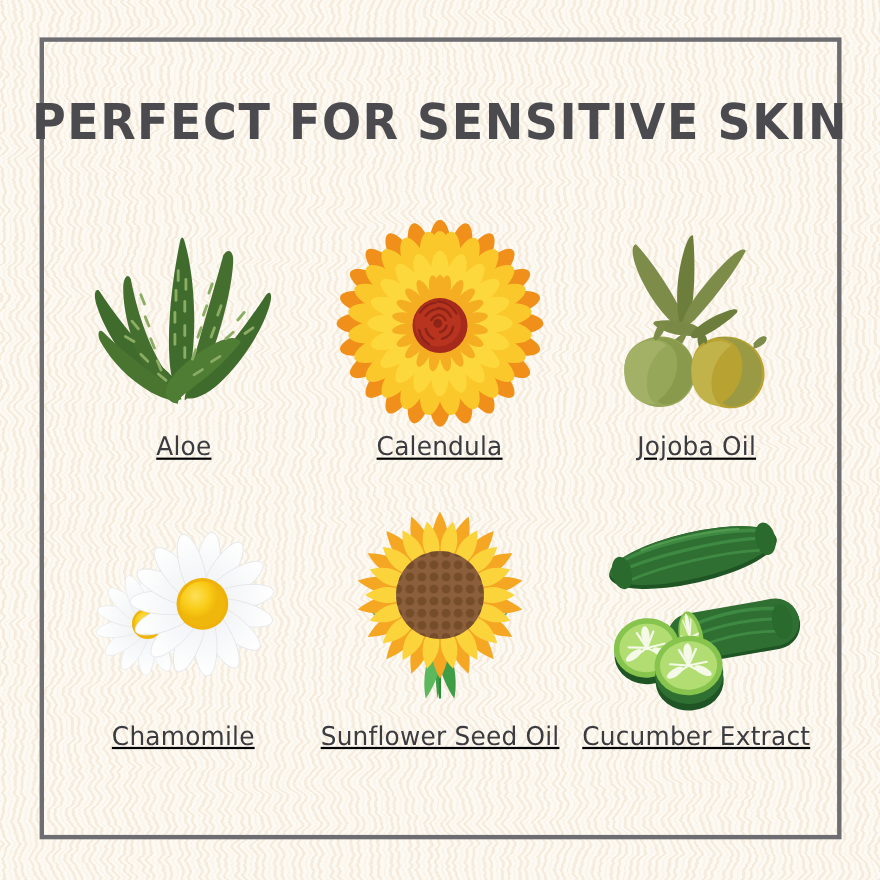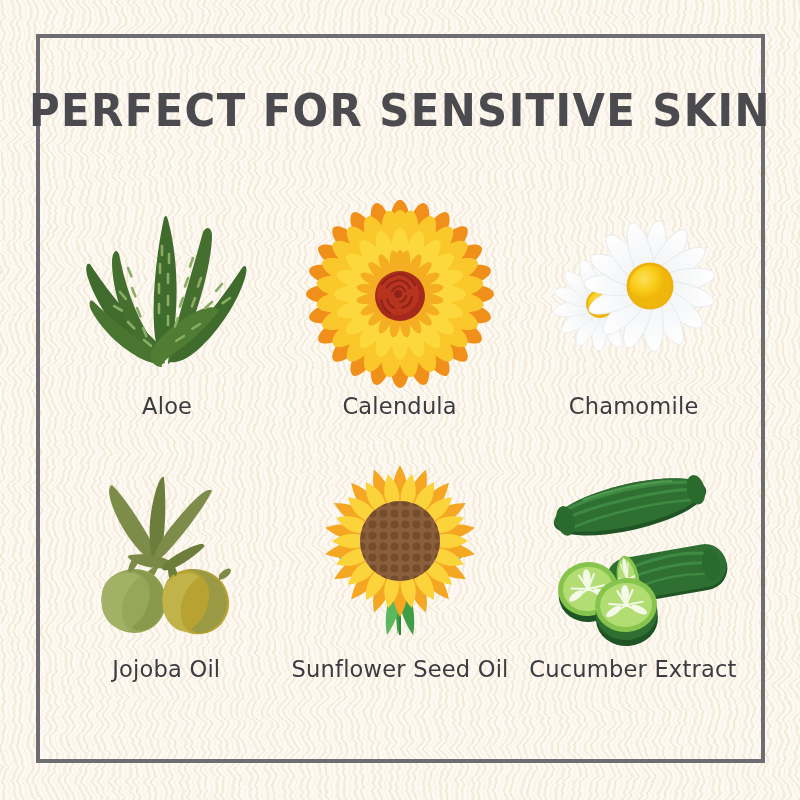--- a/index.html
+++ b/index.html
@@ -59,20 +59,21 @@
   
   .grid {
     position: absolute;
     left: 50px;
     top: 195px;
     width: 700px;
     display: grid;
     grid-template-columns: repeat(3, 1fr);
     grid-template-rows: 225px 225px;
     row-gap: 38px;
+    text-decoration: underline;
   }
   .cell {
     position: relative;
     display: flex;
     flex-direction: column;
     align-items: center;
     justify-content: flex-end;
   }
   .art {
     width: 190px;
@@ -367,20 +368,52 @@
             <circle cx="-2" cy="0" r="4" fill="#8e2317"></circle>
           </g>
         </svg>
       </div>
       <div class="caption">Calendula</div>
     </div>
 
     <div class="cell">
       <div class="art">
         <svg width="190" height="180" viewBox="0 0 190 180">
+
+          <path d="M40 16 C52 28 70 54 82 78 C86 86 86 92 82 92 C72 90 56 70 46 50 C38 34 34 18 40 16 Z" fill="#7d8c49"></path>
+          <path d="M92 8 C94 28 94 58 90 80 C88 90 85 94 82 92 C78 88 76 64 79 44 C82 24 88 6 92 8 Z" fill="#6d7e3c"></path>
+          <path d="M140 22 C132 38 114 62 98 80 C91 88 86 92 83 90 C81 85 90 68 102 54 C118 34 136 16 140 22 Z" fill="#7d8c49"></path>
+
+          <path d="M58 86 C70 84 86 86 94 90 C100 93 102 96 99 98 C92 101 74 99 64 94 C56 90 54 87 58 86 Z" fill="#7a8a46"></path>
+          <path d="M132 78 C124 86 110 96 100 100 C94 102 90 102 90 99 C91 94 104 85 115 80 C126 75 134 73 132 78 Z" fill="#6d7e3c"></path>
+          <path d="M100 96 C106 104 112 116 114 126 C115 132 114 135 111 134 C106 131 100 118 97 108 C95 100 96 92 100 96 Z" fill="#6d7e3c"></path>
+          <path d="M86 99 C82 108 76 117 70 122 C66 125 63 125 63 122 C64 116 72 105 79 100 C84 96 88 95 86 99 Z" fill="#7d8c49"></path>
+
+          <g>
+            <path d="M46 104 C62 96 82 100 90 116 C99 134 92 154 76 161 C58 169 38 160 32 143 C26 125 32 110 46 104 Z" fill="#97a75a"></path>
+            <path d="M53 102 C68 98 84 104 90 118 C97 135 90 154 75 160 C68 163 62 162 60 158 C72 150 80 134 77 118 C75 108 66 102 53 102 Z" fill="#8a9a4d"></path>
+            <path d="M40 108 C50 102 62 102 68 108 C58 114 50 128 50 142 C50 152 53 158 58 161 C44 163 32 152 30 138 C28 124 32 113 40 108 Z" fill="#a3b167"></path>
+            <path d="M56 101 C58 92 62 86 66 88 C68 92 64 99 58 104 Z" fill="#7d8c49"></path>
+          </g>
+
+          <g>
+            <path d="M104 104 C120 96 142 100 152 116 C163 135 155 156 138 163 C120 170 100 160 94 142 C88 124 92 110 104 104 Z" fill="#b7a232"></path>
+            <path d="M112 101 C128 98 146 106 152 120 C159 137 152 156 136 162 C129 165 122 164 119 160 C132 152 140 134 136 118 C133 107 124 101 112 101 Z" fill="#9a9a44"></path>
+            <path d="M99 110 C108 103 120 102 127 108 C116 115 108 130 109 144 C109 154 113 160 118 163 C104 164 93 153 91 139 C89 125 92 115 99 110 Z" fill="#c2b24a"></path>
+            <path d="M105 103 C102 95 98 90 94 92 C93 97 98 103 104 107 Z" fill="#6d7e3c"></path>
+            <path d="M147 106 C152 100 157 98 159 101 C159 106 153 110 147 111 Z" fill="#7d8c49"></path>
+          </g>
+        </svg>
+      </div>
+      <div class="caption">Jojoba Oil</div>
+    </div>
+
+    <div class="cell">
+      <div class="art">
+        <svg width="190" height="180" viewBox="0 0 190 180">
           <defs>
             <linearGradient id="pet1" x1="0" y1="0" x2="0" y2="1">
               <stop offset="0%" stop-color="#ffffff"></stop>
               <stop offset="70%" stop-color="#f2f4f6"></stop>
               <stop offset="100%" stop-color="#d8dce1"></stop>
             </linearGradient>
             <radialGradient id="cen1" cx="35%" cy="32%">
               <stop offset="0%" stop-color="#fde05a"></stop>
               <stop offset="60%" stop-color="#f9cc18"></stop>
               <stop offset="100%" stop-color="#efb60b"></stop>
@@ -428,52 +461,20 @@
               <use href="#daisy-petal" transform="rotate(296)"></use>
               <use href="#daisy-petal" transform="rotate(320)"></use>
               <use href="#daisy-petal" transform="rotate(344)"></use>
             </g>
             <circle cx="0" cy="0" r="24" fill="#efb20a"></circle>
             <circle cx="0" cy="0" r="21" fill="url(#cen1)"></circle>
           </g>
         </svg>
       </div>
       <div class="caption">Chamomile</div>
-    </div>
-
-    <div class="cell">
-      <div class="art">
-        <svg width="190" height="180" viewBox="0 0 190 180">
-
-          <path d="M40 16 C52 28 70 54 82 78 C86 86 86 92 82 92 C72 90 56 70 46 50 C38 34 34 18 40 16 Z" fill="#7d8c49"></path>
-          <path d="M92 8 C94 28 94 58 90 80 C88 90 85 94 82 92 C78 88 76 64 79 44 C82 24 88 6 92 8 Z" fill="#6d7e3c"></path>
-          <path d="M140 22 C132 38 114 62 98 80 C91 88 86 92 83 90 C81 85 90 68 102 54 C118 34 136 16 140 22 Z" fill="#7d8c49"></path>
-
-          <path d="M58 86 C70 84 86 86 94 90 C100 93 102 96 99 98 C92 101 74 99 64 94 C56 90 54 87 58 86 Z" fill="#7a8a46"></path>
-          <path d="M132 78 C124 86 110 96 100 100 C94 102 90 102 90 99 C91 94 104 85 115 80 C126 75 134 73 132 78 Z" fill="#6d7e3c"></path>
-          <path d="M100 96 C106 104 112 116 114 126 C115 132 114 135 111 134 C106 131 100 118 97 108 C95 100 96 92 100 96 Z" fill="#6d7e3c"></path>
-          <path d="M86 99 C82 108 76 117 70 122 C66 125 63 125 63 122 C64 116 72 105 79 100 C84 96 88 95 86 99 Z" fill="#7d8c49"></path>
-
-          <g>
-            <path d="M46 104 C62 96 82 100 90 116 C99 134 92 154 76 161 C58 169 38 160 32 143 C26 125 32 110 46 104 Z" fill="#97a75a"></path>
-            <path d="M53 102 C68 98 84 104 90 118 C97 135 90 154 75 160 C68 163 62 162 60 158 C72 150 80 134 77 118 C75 108 66 102 53 102 Z" fill="#8a9a4d"></path>
-            <path d="M40 108 C50 102 62 102 68 108 C58 114 50 128 50 142 C50 152 53 158 58 161 C44 163 32 152 30 138 C28 124 32 113 40 108 Z" fill="#a3b167"></path>
-            <path d="M56 101 C58 92 62 86 66 88 C68 92 64 99 58 104 Z" fill="#7d8c49"></path>
-          </g>
-
-          <g>
-            <path d="M104 104 C120 96 142 100 152 116 C163 135 155 156 138 163 C120 170 100 160 94 142 C88 124 92 110 104 104 Z" fill="#b7a232"></path>
-            <path d="M112 101 C128 98 146 106 152 120 C159 137 152 156 136 162 C129 165 122 164 119 160 C132 152 140 134 136 118 C133 107 124 101 112 101 Z" fill="#9a9a44"></path>
-            <path d="M99 110 C108 103 120 102 127 108 C116 115 108 130 109 144 C109 154 113 160 118 163 C104 164 93 153 91 139 C89 125 92 115 99 110 Z" fill="#c2b24a"></path>
-            <path d="M105 103 C102 95 98 90 94 92 C93 97 98 103 104 107 Z" fill="#6d7e3c"></path>
-            <path d="M147 106 C152 100 157 98 159 101 C159 106 153 110 147 111 Z" fill="#7d8c49"></path>
-          </g>
-        </svg>
-      </div>
-      <div class="caption">Jojoba Oil</div>
     </div>
 
     <div class="cell">
       <div class="art">
         <svg width="190" height="180" viewBox="0 0 190 180">
           <defs>
             <pattern id="seedgrid" width="11" height="11" patternUnits="userSpaceOnUse">
               <circle cx="5.5" cy="5.5" r="4.1" fill="#6f4725" opacity="0.75"></circle>
             </pattern>
             <g id="sf-outer">

